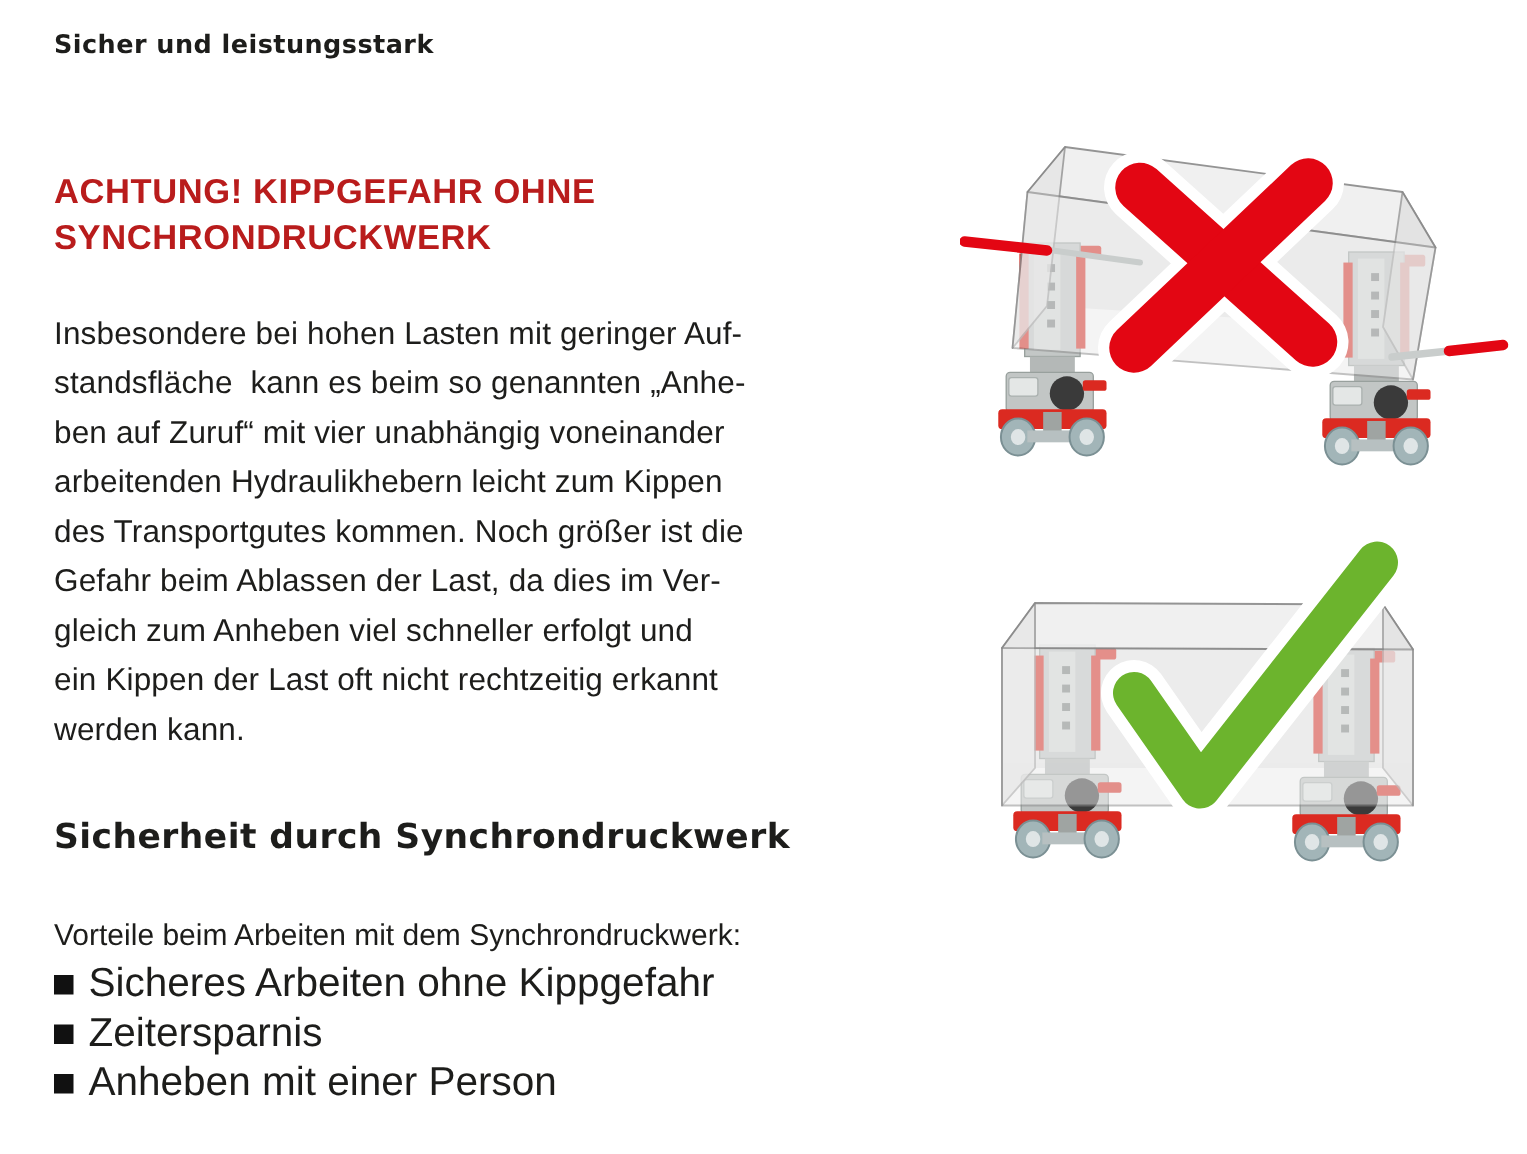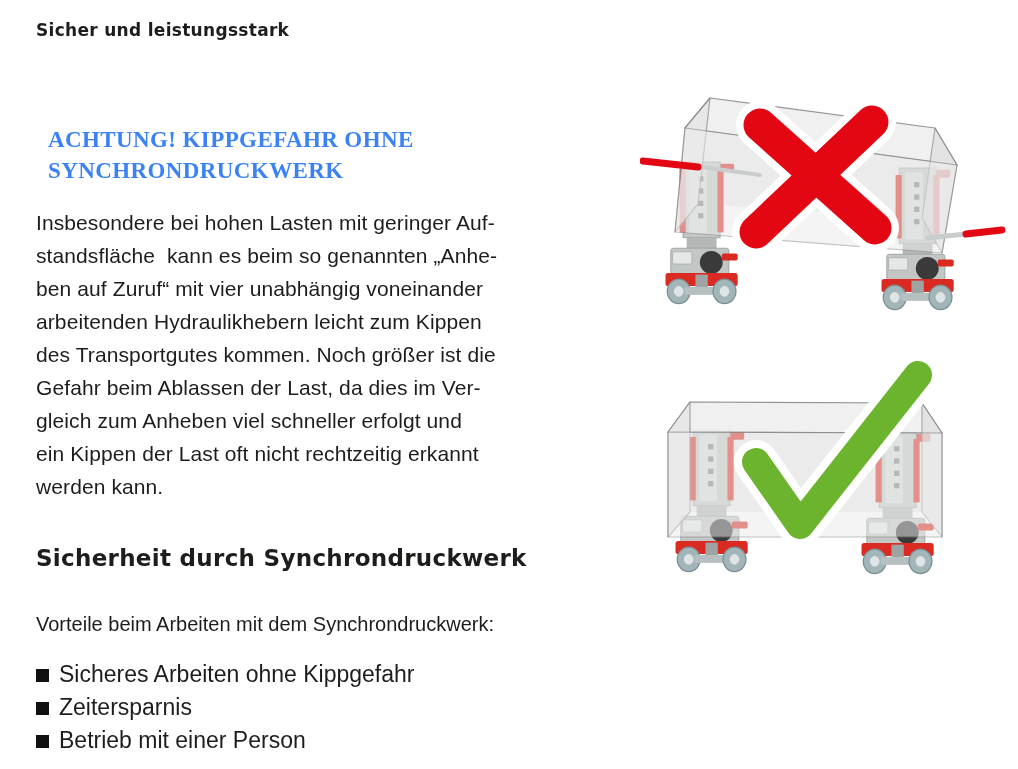--- a/index.html
+++ b/index.html
@@ -6,40 +6,40 @@
   .page{
     position:relative;width:1018px;height:769px;background:#ffffff;overflow:hidden;
     font-family:"Liberation Sans",sans-serif;color:#1d1d1b;
   }
   .main-title{
     position:absolute;left:36px;top:20px;margin:0;
     font-family:"DejaVu Sans",sans-serif;font-weight:bold;font-size:17px;
     letter-spacing:0.3px;color:#1d1d1b;white-space:pre-wrap;
   }
   .warn-heading{
-    position:absolute;left:36px;top:112px;margin:12px;width:520px;
-    font-family:Liberation Serif, serif;font-weight:bold;font-size:23px;line-height:31px;
-    letter-spacing:0.4px;color:#3b82f6;white-space:pre-wrap;
+    position:absolute;left:36px;top:112px;margin:0;width:520px;
+    font-family:Liberation Sans, sans-serif;font-weight:bold;font-size:23px;line-height:31px;
+    letter-spacing:0.4px;color:#b91c1c;white-space:pre-wrap;
   }
   .body-text{
     position:absolute;left:36px;top:206px;margin:0;width:600px;
     font-size:21px;line-height:33px;letter-spacing:0.1px;white-space:pre-wrap;
   }
   .safety-heading{
     position:absolute;left:36px;top:545px;margin:0;
     font-family:"DejaVu Sans",sans-serif;font-weight:bold;font-size:23px;
     letter-spacing:0.3px;color:#1d1d1b;
   }
   .list-intro{
     position:absolute;left:36px;top:608px;margin:0;
     font-size:20px;line-height:33px;
   }
   .bullet-list{
-    position:absolute;left:36px;top:658px;margin:0;padding:0;list-style:none;
-    font-size:23px;
+    position:absolute;left:36px;top:639px;margin:0;padding:0;list-style:none;
+    font-size:27px;
   }
   .bullet-list li{display:flex;align-items:center;height:33px;}
   .bullet-square{
     width:13px;height:13px;background:#111111;flex:0 0 13px;margin-right:10px;margin-top:2px;
   }
   .figure{position:absolute;}
   .figure-unsafe{left:640px;top:80px;width:378px;height:250px;}
   .figure-safe{left:640px;top:355px;width:378px;height:335px;}
 </style>
 </head>
@@ -70,21 +70,21 @@
     <li>
       <span class="bullet-square"></span>
       <span>Sicheres Arbeiten ohne Kippgefahr</span>
     </li>
     <li>
       <span class="bullet-square"></span>
       <span>Zeitersparnis</span>
     </li>
     <li>
       <span class="bullet-square"></span>
-      <span>Betrieb mit einer Person</span>
+      <span>Anheben mit einer Person</span>
     </li>
   </ul>
 
   <svg class="figure figure-unsafe" viewBox="0 0 378 250" xmlns="http://www.w3.org/2000/svg">
     <defs>
       <g id="jackT">
         <rect x="54" y="2" width="28" height="9" rx="2" fill="#db2a21"></rect>
         <rect x="24" y="0" width="42" height="86" fill="#c3c7c6" stroke="#98a09d" stroke-width="1"></rect>
         <rect x="31" y="5" width="20" height="76" fill="#d8dbda"></rect>
         <rect x="20" y="8" width="7" height="72" fill="#db2a21"></rect>

